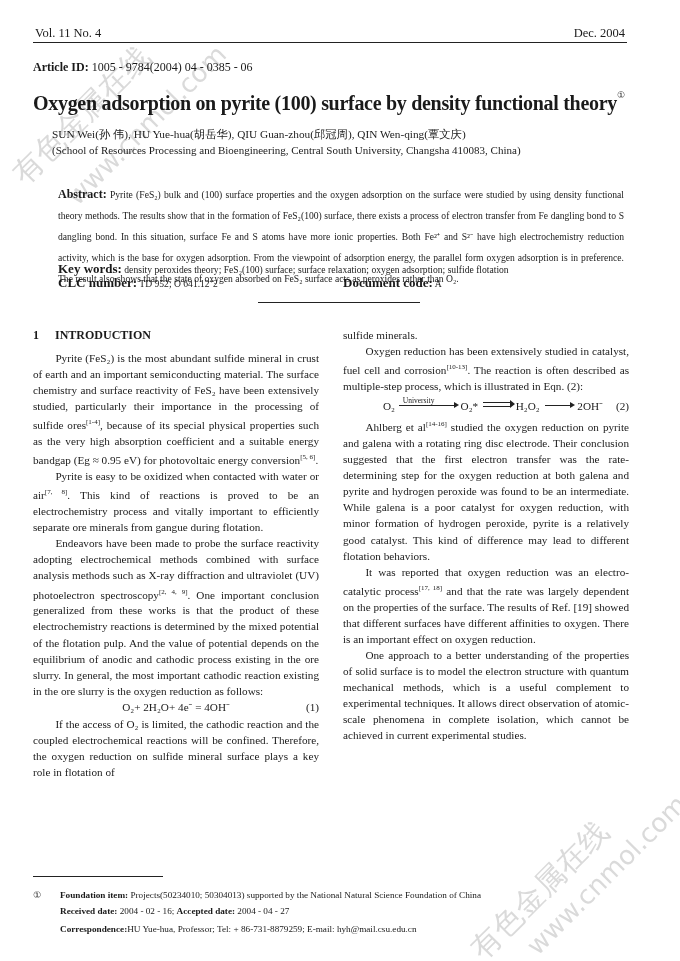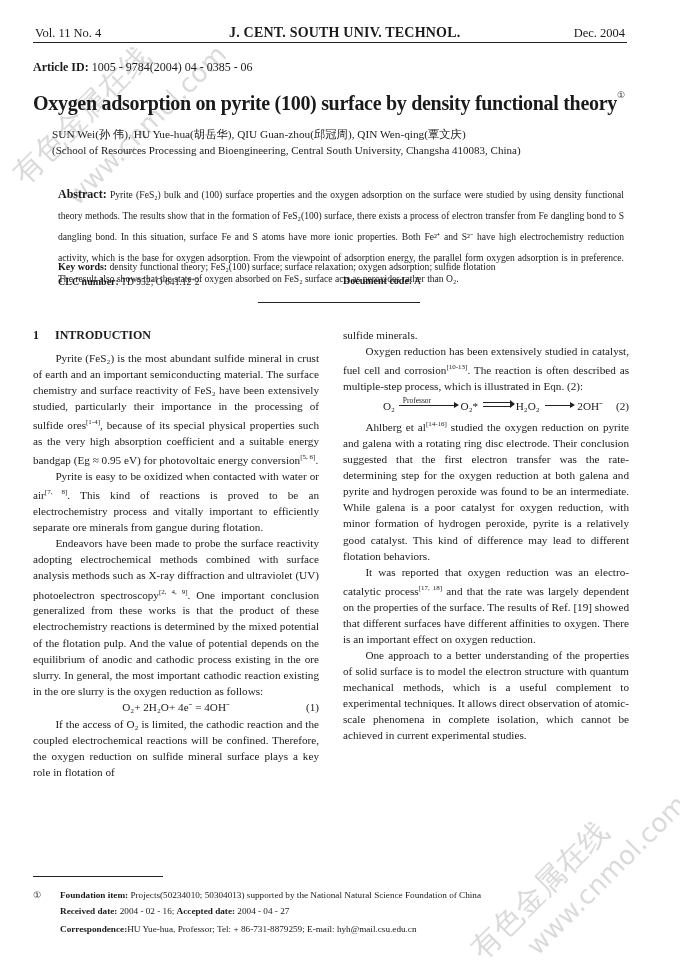--- a/index.html
+++ b/index.html
@@ -11,21 +11,21 @@
   .hdr .date { position:absolute; right:2px; top:0; }
   .artid { top:60px; left:33px; font-size:12px; }
   .artid b { font-weight:bold; }
   .title { top:92px; left:33px; width:600px; font-size:20px; font-weight:bold; letter-spacing:-0.3px; }
   .title sup { font-size:9px; font-weight:normal; vertical-align:top; position:relative; top:-2px; }
   .authors { top:127px; left:52px; font-size:11.3px; }
   .affil { top:144px; left:52px; font-size:11px; }
   .abstract { top:184px; left:58px; width:566px; font-size:9.6px; line-height:21px; text-align:justify; }
   .abstract .lbl { font-weight:bold; font-size:12px; }
   .kw { top:261px; left:58px; width:570px; font-size:9.6px; }
-  .kw .lbl, .clc .lbl, .doc .lbl { font-weight:bold; font-size:10px;margin-top:40px; }
+  .kw .lbl, .clc .lbl, .doc .lbl { font-weight:bold; font-size:13px;margin-top:40px; }
   .clc { top:275px; left:58px; font-size:9.6px; }
   .doc { top:275px; left:343px; font-size:9.6px; }
   .sep { top:302px; left:258px; width:162px; height:1px; background:#222; }
   .col { font-size:11.2px; line-height:16.1px; text-align:justify; width:286px; }
   .col p { margin:0; }
   .col .ind { text-indent:2em; }
   .lcol { top:327px; left:33px; }
   .rcol { top:327px; left:343px; }
   .sec { font-weight:bold; font-size:12px; margin-bottom:7px !important; height:16px; }
   .sec .num { display:inline-block; width:22px; }
@@ -54,41 +54,40 @@
 </head>
 <body>
 
 <div class="abs wm" style="top:95px;left:-8px;font-size:30px;transform:rotate(-45deg);white-space:nowrap;">有色金属在线</div>
 <div class="abs wm" style="top:110px;left:40px;font-size:26px;transform:rotate(-45deg);white-space:nowrap;">www.cnmol.com</div>
 <div class="abs wm" style="top:870px;left:450px;font-size:30px;transform:rotate(-45deg);white-space:nowrap;">有色金属在线</div>
 <div class="abs wm" style="top:860px;left:500px;font-size:26px;transform:rotate(-45deg);white-space:nowrap;">www.cnmol.com</div>
 
 <div class="abs hdr">
   <span class="vol">Vol. 11   No. 4</span>
-  <span class="journal">J. CENT. SOUTH UNIV. TECHNOL.</span>
   <span class="date">Dec. 2004</span>
 </div>
 
 <div class="abs artid">
   <b>Article ID:</b><span> 1005 - 9784(2004) 04 - 0385 - 06</span>
 </div>
 
 <div class="abs title">
   <span>Oxygen adsorption on pyrite (100)  surface by density functional theory</span><sup>①</sup>
 </div>
 
 <div class="abs authors">SUN Wei(孙  伟), HU Yue-hua(胡岳华), QIU Guan-zhou(邱冠周), QIN Wen-qing(覃文庆)</div>
 <div class="abs affil">(School of Resources Processing and Bioengineering, Central South University, Changsha 410083, China)</div>
 
 <div class="abs abstract">
   <span class="lbl">Abstract:</span><span> Pyrite (FeS₂) bulk and (100) surface properties and the oxygen adsorption on the surface were studied by using density functional theory methods. The results show that in the formation of FeS₂(100) surface, there exists a process of electron transfer from Fe dangling bond to S dangling bond. In this situation, surface Fe and S atoms have more ionic properties. Both Fe²⁺ and S²⁻ have high electrochemistry reduction activity, which is the base for oxygen adsorption. From the viewpoint of adsorption energy, the parallel form oxygen adsorption is in preference. The result also shows that the state of oxygen absorbed on FeS₂ surface acts as peroxides rather than O₂.</span>
 </div>
 
 <div class="abs kw">
-  <span class="lbl">Key words:</span><span> density functional theory; FeS₂(100) surface; surface relaxation; oxygen adsorption; sulfide flotation</span>
+  <span class="lbl">Key words:</span><span> density peroxides theory; FeS₂(100) surface; surface relaxation; oxygen adsorption; sulfide flotation</span>
 </div>
 <div class="abs clc">
   <span class="lbl">CLC number:</span><span> TD 952; O 641.12⁺2</span>
 </div>
 <div class="abs doc">
   <span class="lbl">Document code:</span><span> A</span>
 </div>
 
 <div class="abs sep"></div>
 
@@ -113,21 +112,21 @@
 </div>
 
 <div class="abs col rcol">
   <p>sulfide minerals.</p>
   <p class="ind">
     <span>Oxygen reduction has been extensively studied in catalyst, fuel cell and corrosion</span><sup class="ref">[10-13]</sup><span>. The reaction is often described as multiple-step process, which is illustrated in Eqn. (2):</span>
   </p>
   <div class="eq2">
     <span class="body">
       <span>O₂</span>
-      <span class="arrow1"><span class="lab">Professor</span></span>
+      <span class="arrow1"><span class="lab">University</span></span>
       <span>O₂*</span>
       <span class="dbl"></span>
       <span>H₂O₂</span>
       <span class="arrow2"></span>
       <span>2OH⁻</span>
     </span>
     <span class="eqn">(2)</span>
   </div>
   <p class="ind">
     <span>Ahlberg et al</span><sup class="ref">[14-16]</sup><span> studied the oxygen reduction on pyrite and galena with a rotating ring disc electrode. Their conclusion suggested that the first electron transfer was the rate-determining step for the oxygen reduction at both galena and pyrite and hydrogen peroxide was found to be an intermediate. While galena is a poor catalyst for oxygen reduction, with minor formation of hydrogen peroxide, pyrite is a relatively good catalyst. This kind of difference may lead to different flotation behaviors.</span>

